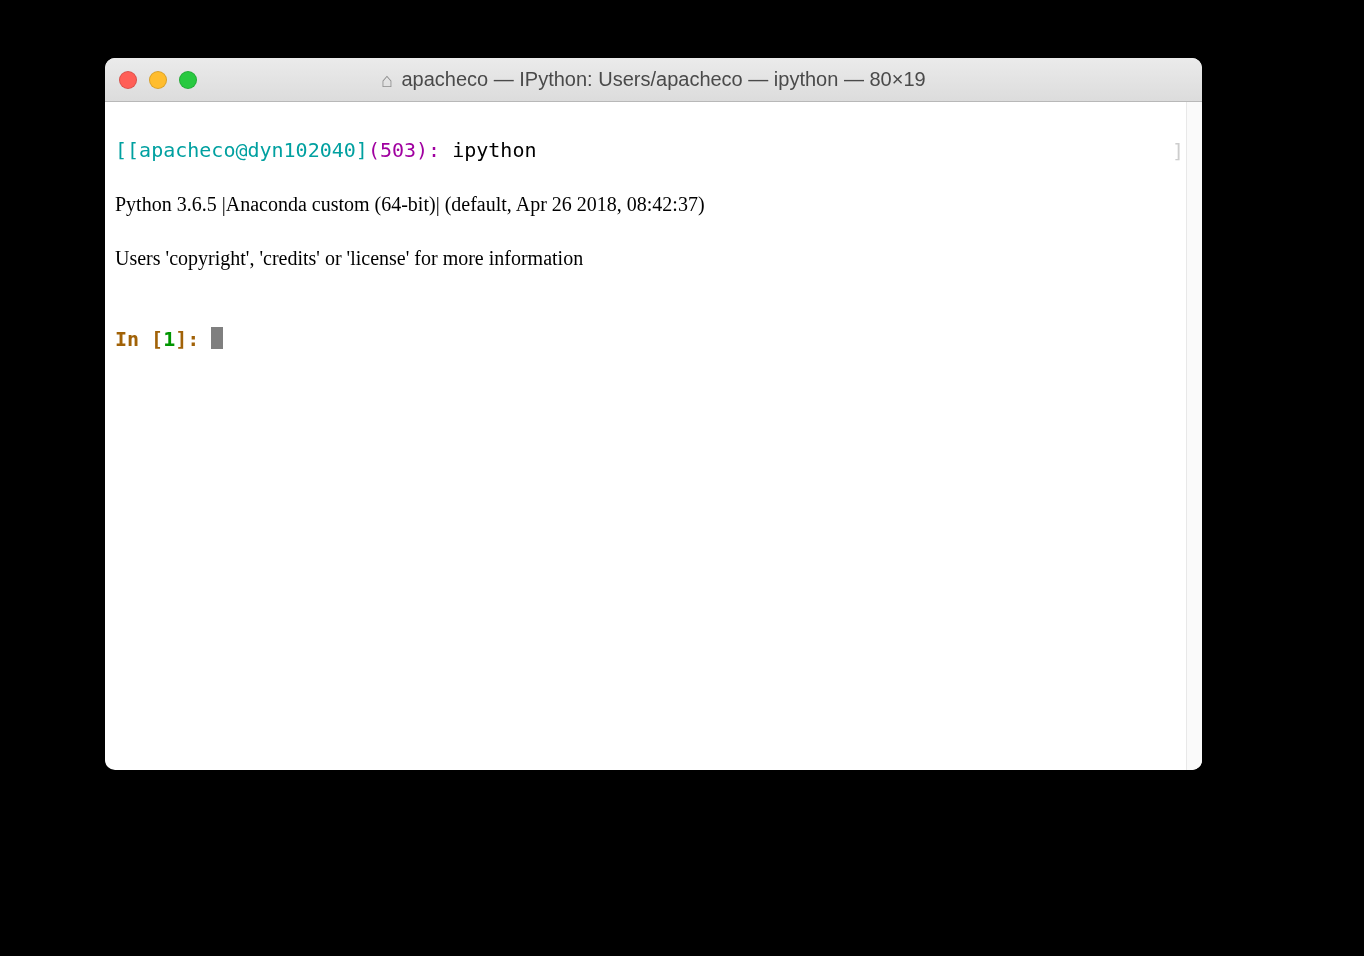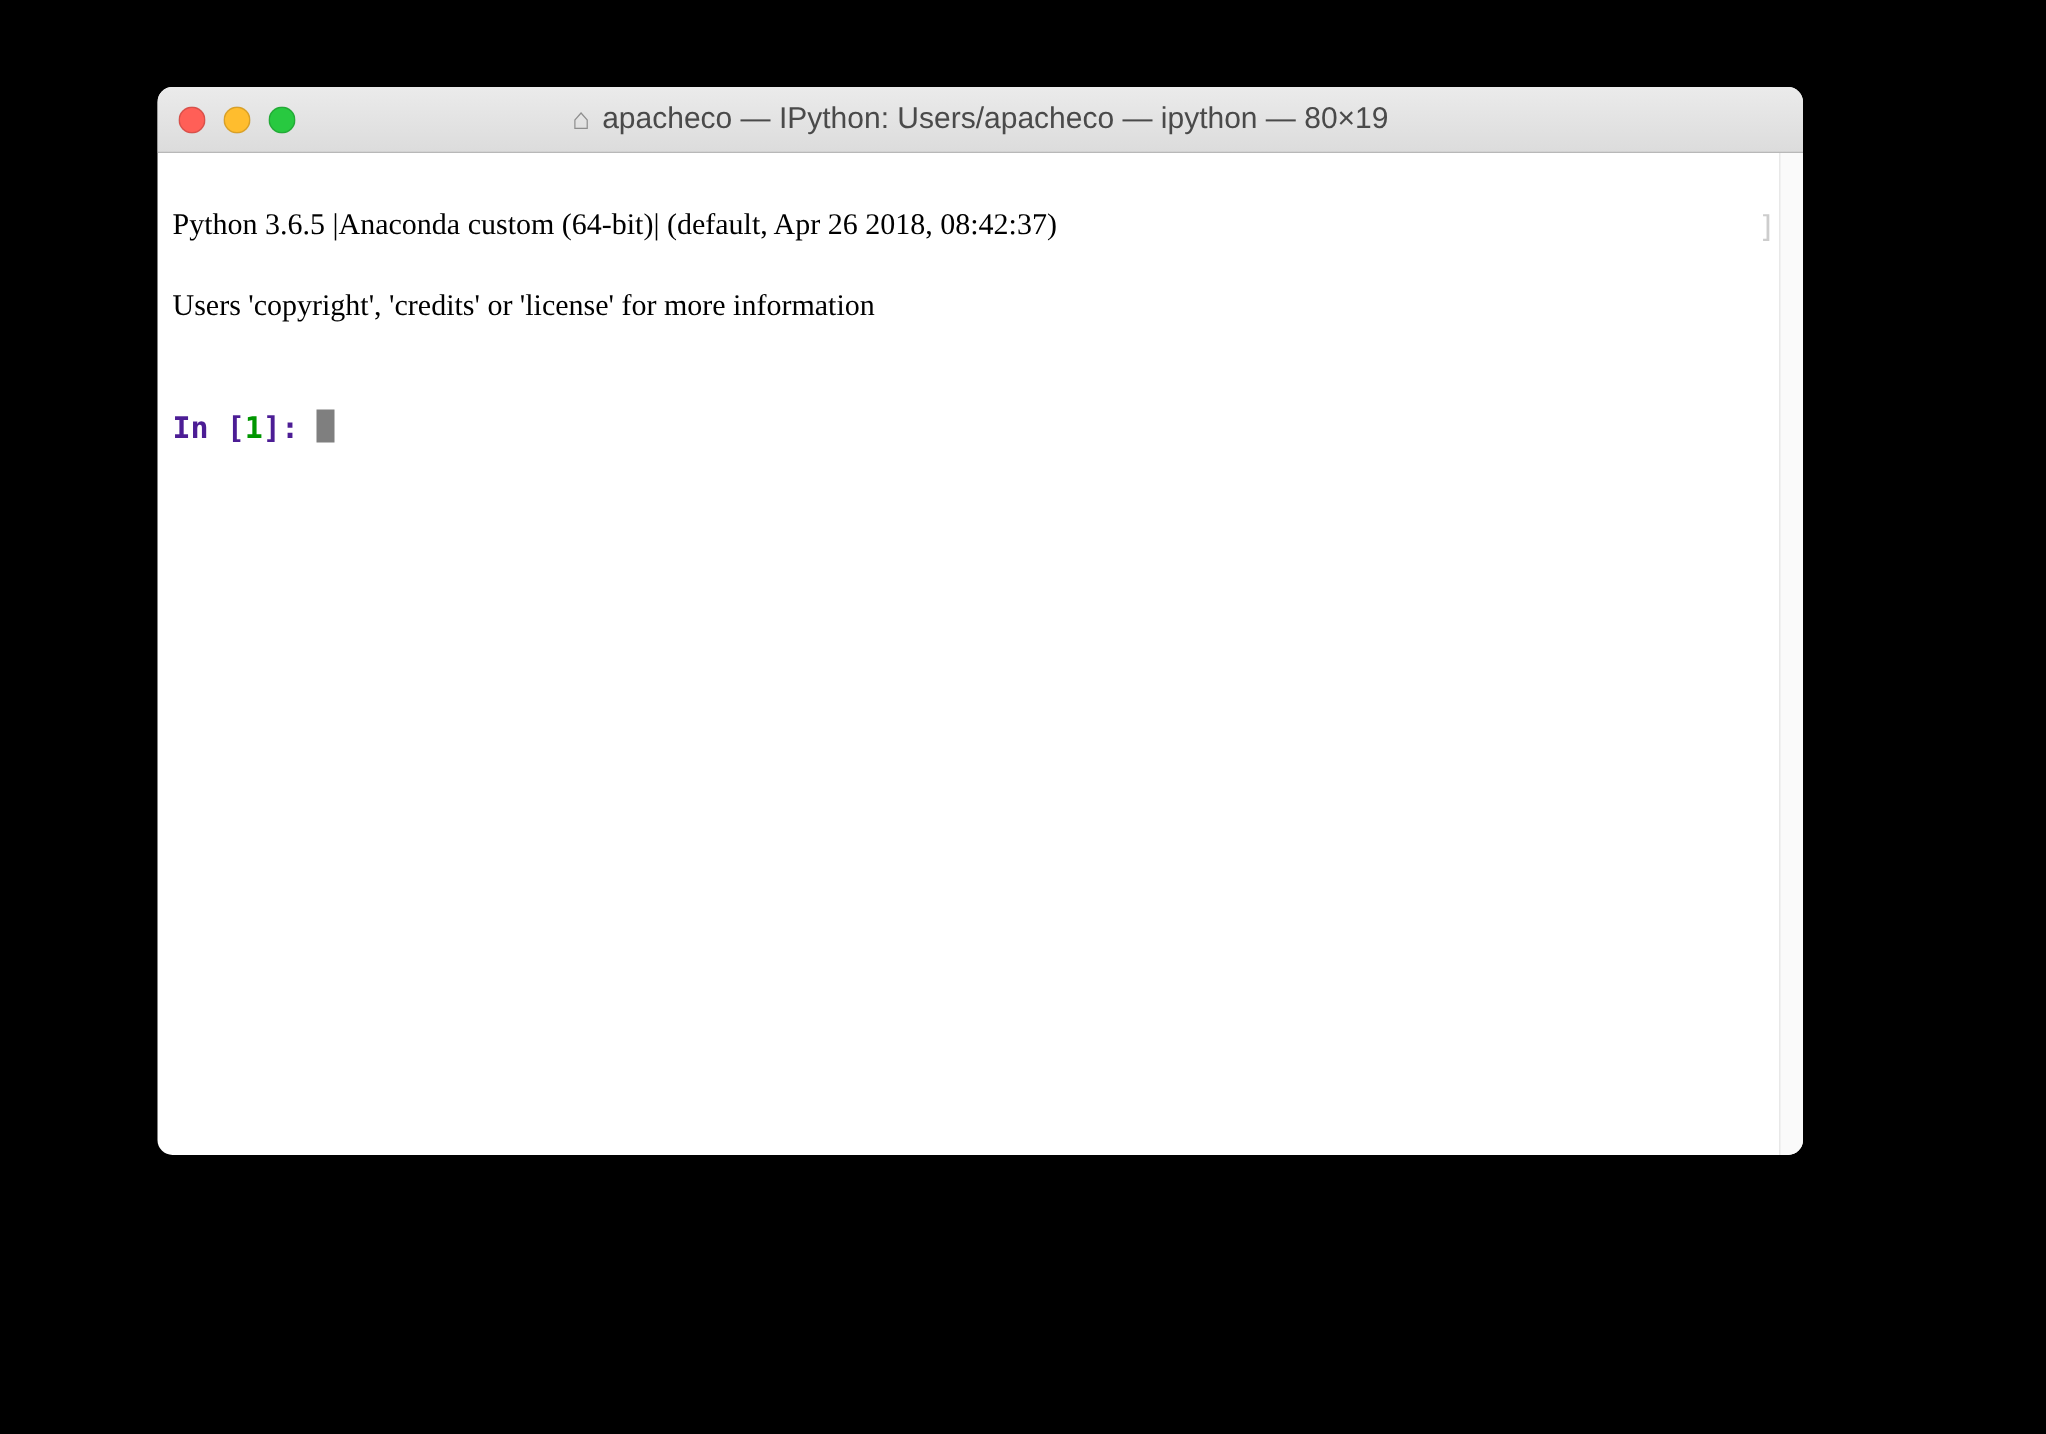--- a/index.html
+++ b/index.html
@@ -75,21 +75,21 @@
       overflow: hidden;
     }
     .line { display: block; }
     .ts      { color: #808000; }  
     .tilde   { color: #000000; }
     .bracket { color: #00a0a0; }  
     .userhost{ color: #00a0a0; }  
     .seq     { color: #a000a0; }  
     .cmd     { color: #000000; }
     .py      { color: #000000; font-family: Liberation Serif, serif; }
-    .inprompt{ color: #4c1d95; font-weight: 600; }
+    .inprompt{ color: #a16207; font-weight: 600; }
     .innum   { color: #009600; font-weight: 700; }
     .cursor {
       display: inline-block;
       width: 12px;
       height: 22px;
       background: #7f7f7f;
       vertical-align: -3px;
     }
     .scrollbar-track {
       position: absolute;
@@ -120,20 +120,21 @@
       <div class="light yellow"></div>
       <div class="light green"></div>
     </div>
     <div class="title-area">
       <span class="home-icon">⌂</span>
       <span>apacheco — IPython: Users/apacheco — ipython — 80×19</span>
     </div>
   </div>
 
   <div class="terminal-body">
+<span class="line"><span class="bracket">[</span><span class="userhost">[apacheco@dyn102040]</span><span class="seq">(503)</span><span class="seq">: </span><span class="cmd">ipython</span></span>
 <span class="line py">Python 3.6.5 |Anaconda custom (64-bit)| (default, Apr 26 2018, 08:42:37)</span>
 <span class="line py">Users 'copyright', 'credits' or 'license' for more information</span>
 <span class="line"></span>
 <span class="line"><span class="inprompt">In [</span><span class="innum">1</span><span class="inprompt">]: </span><span class="cursor"></span></span>
     <span class="scrollbar-right-bracket">]</span>
   </div>
 
   <div class="scrollbar-track"></div>
 
 </div>

